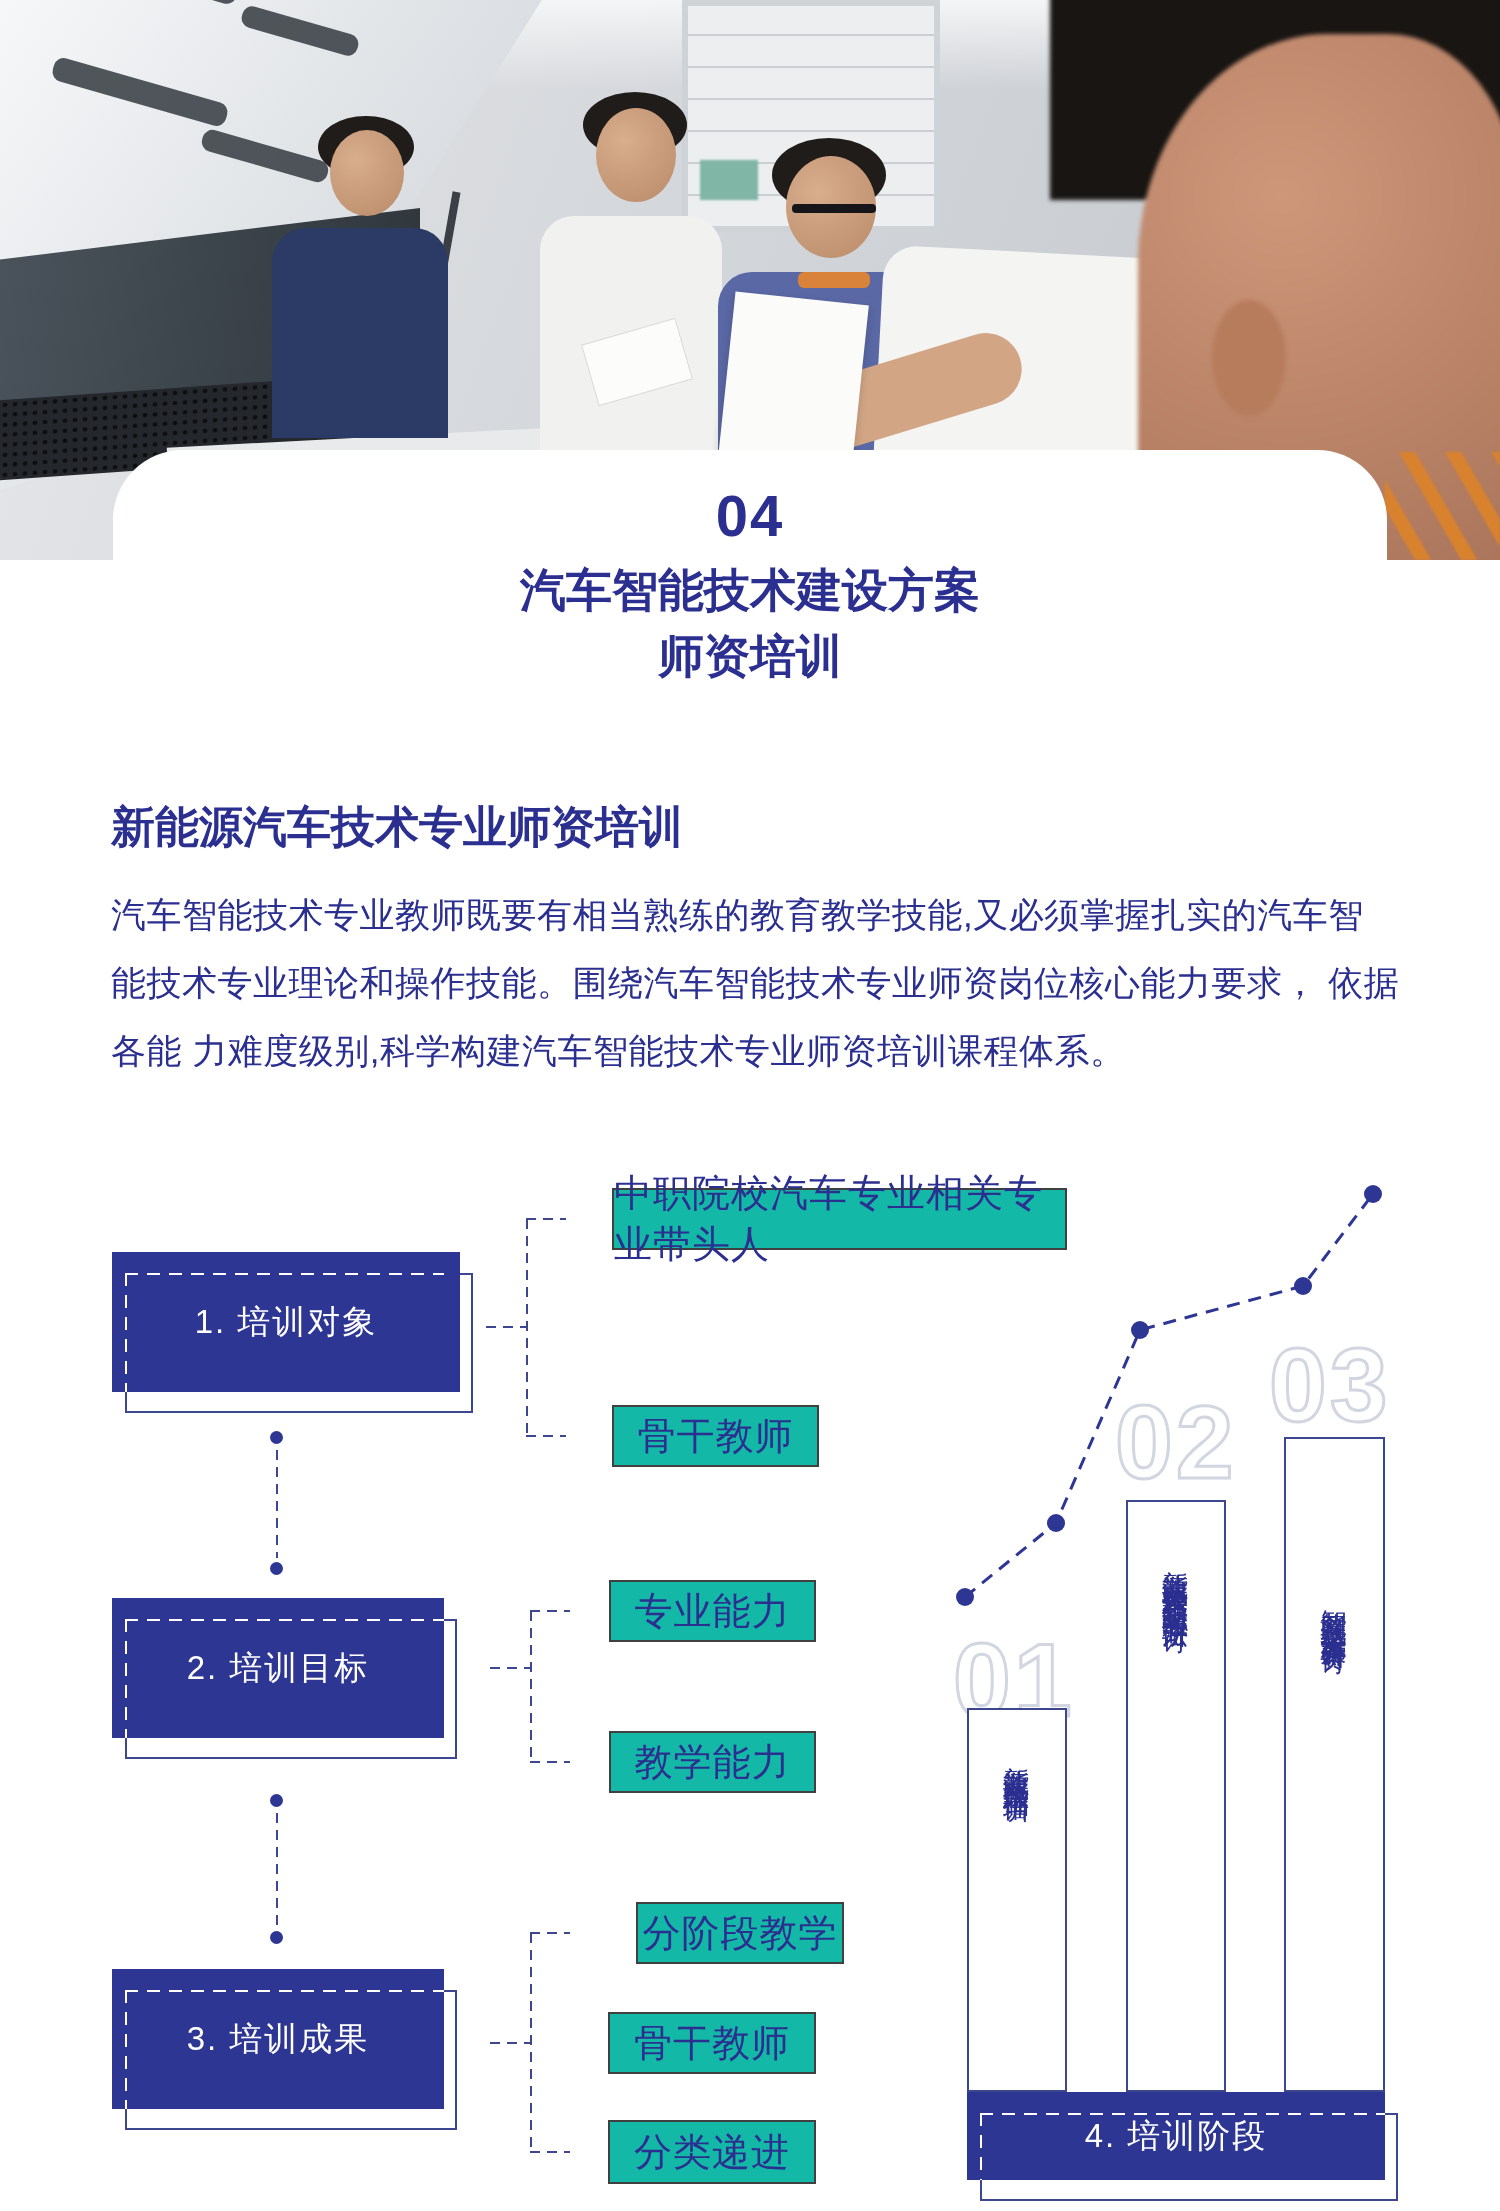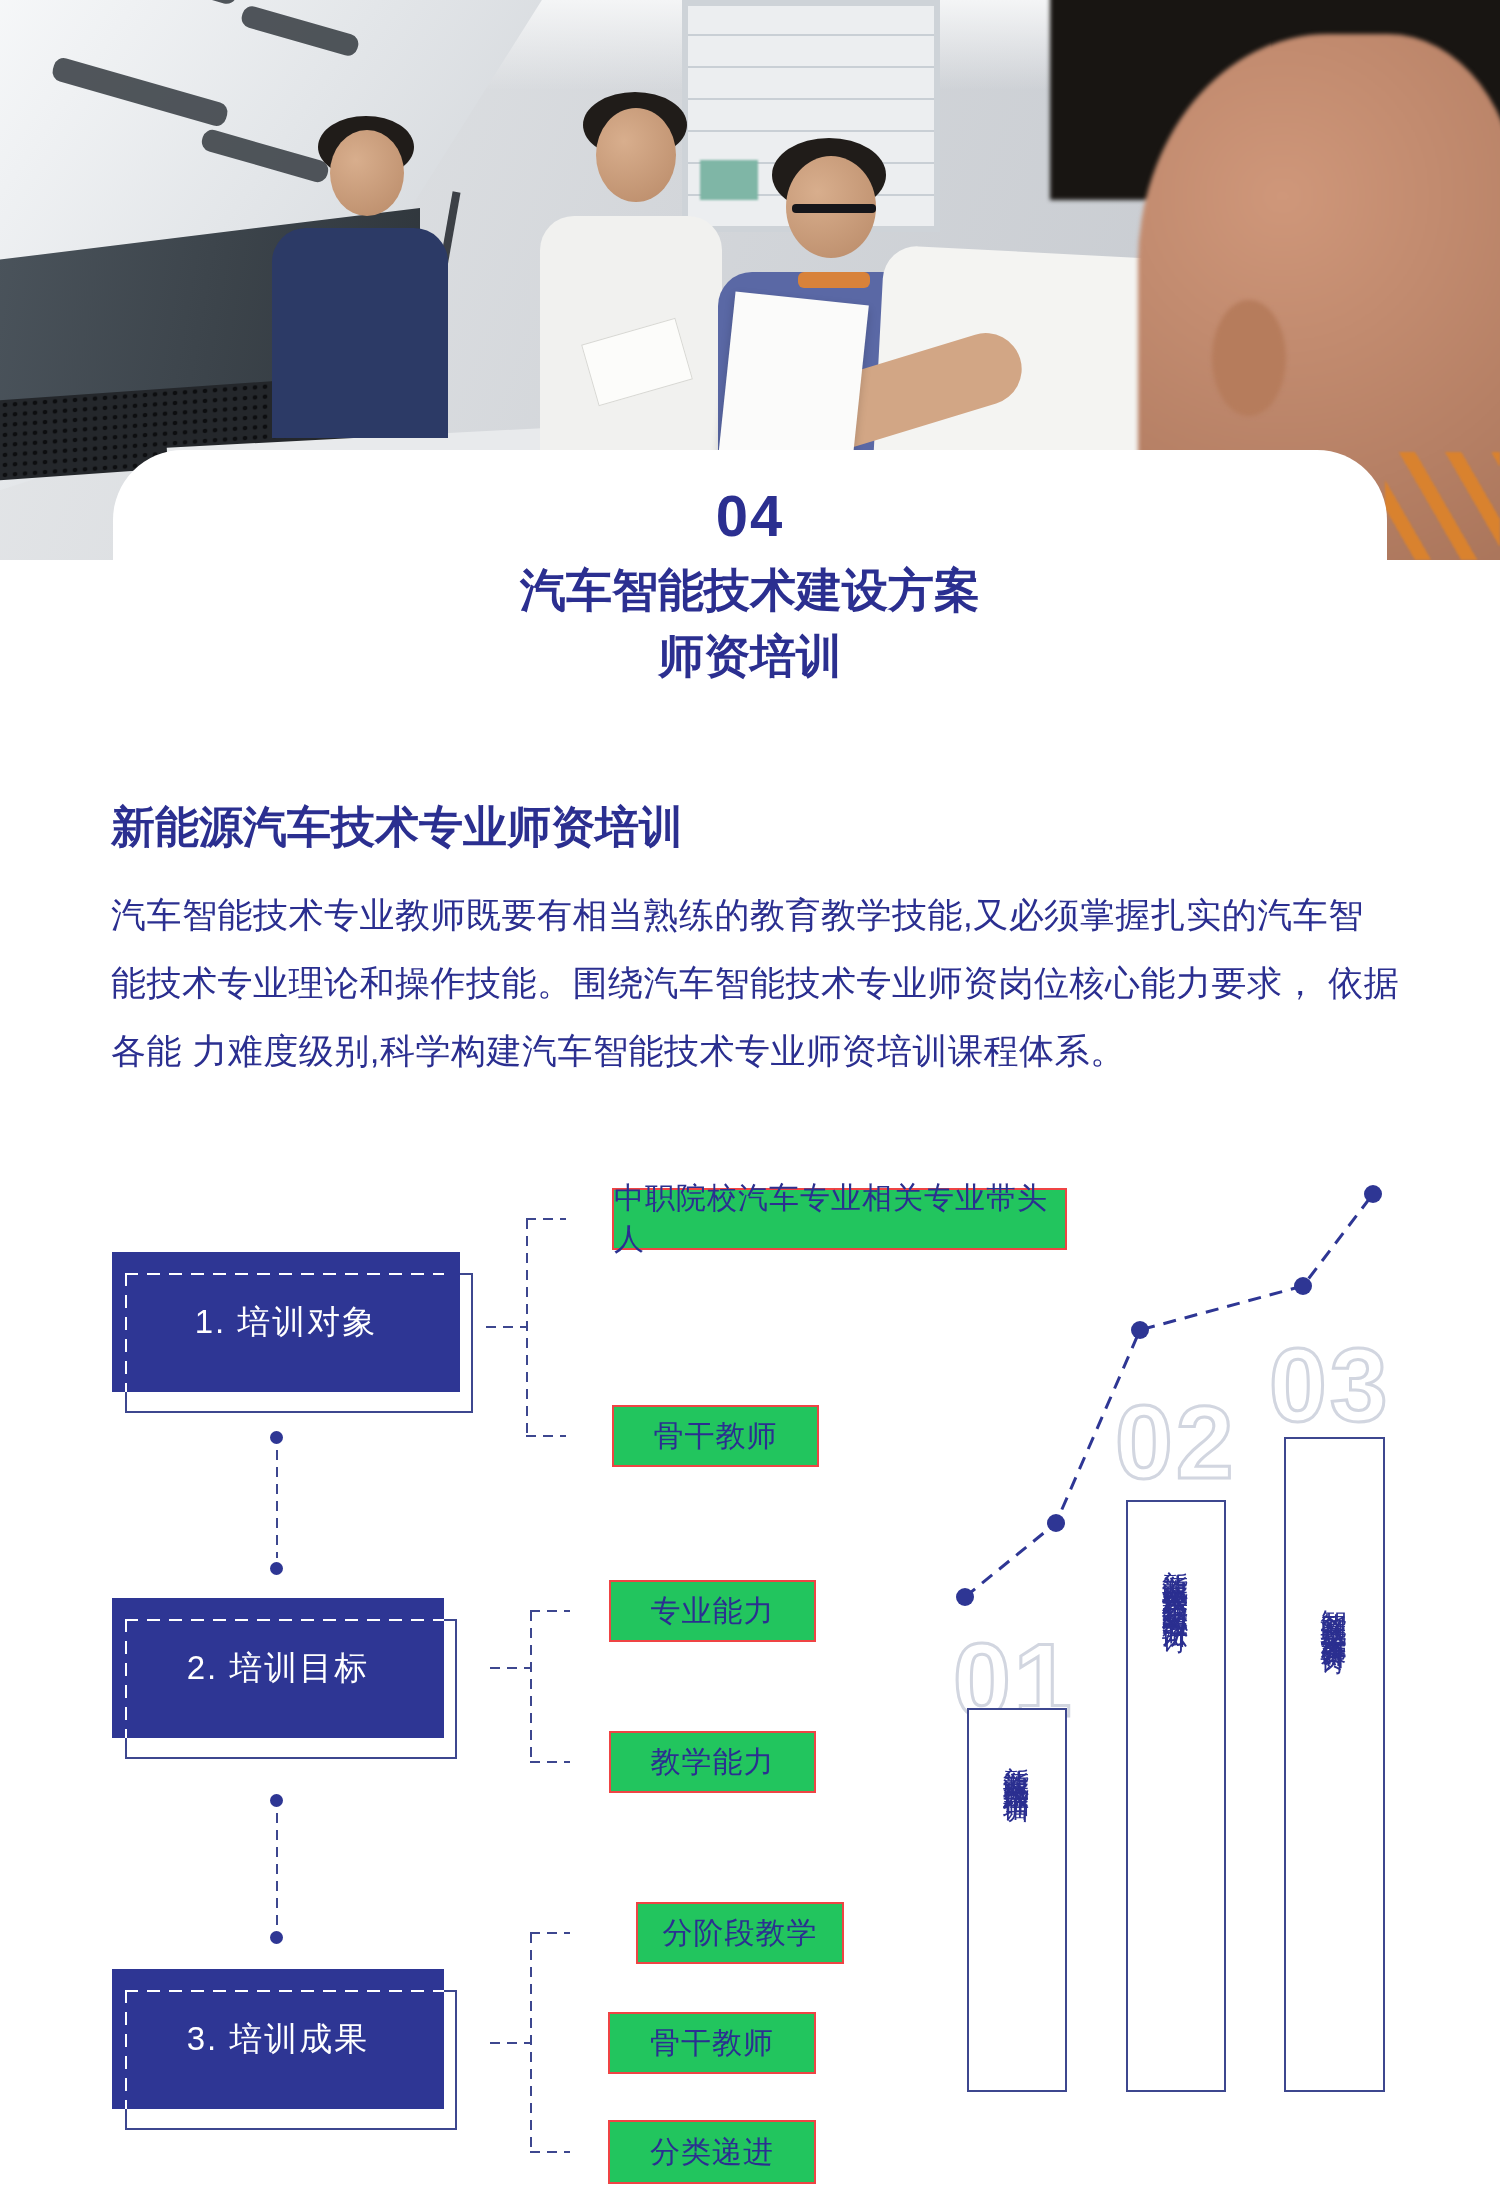--- a/index.html
+++ b/index.html
@@ -76,22 +76,22 @@
   .bluebox { position:absolute; width:332px; height:140px; }
   .bluebox .ghost, .footerbar .ghost { position:absolute; left:13px; top:21px; width:100%; height:100%;
       border:2px solid #3d478f; box-sizing:border-box; }
   .bluebox .fill, .footerbar .fill { position:absolute; left:0; top:0; width:100%; height:100%;
       background:#2e3694; color:#fff; display:flex; align-items:center; justify-content:center;
       font-size:33px; letter-spacing:2px; }
   .dash-h { position:absolute; height:2px; background:repeating-linear-gradient(90deg,#fff 0 13px,transparent 13px 22px); z-index:3; }
   .dash-v { position:absolute; width:2px; background:repeating-linear-gradient(180deg,#fff 0 13px,transparent 13px 22px); z-index:3; }
   .footerbar { position:absolute; left:967px; top:2092px; width:418px; height:88px; z-index:4; }
 
-  .wbox { position:absolute; border:2px solid #ef4444; background:#22c55e; color:#2b2f90; box-sizing:border-box;
-      display:flex; align-items:center; justify-content:center; font-size:30px; letter-spacing:1px; }
+  .wbox { position:absolute; border:2px solid #404040; background:#14b8a6; color:#2b2f90; box-sizing:border-box;
+      display:flex; align-items:center; justify-content:center; font-size:38px; letter-spacing:1px; }
 
   .hdash { position:absolute; height:2px; background:repeating-linear-gradient(90deg,#3d478f 0 10px,transparent 10px 17px); }
   .vdash { position:absolute; width:2px; background:repeating-linear-gradient(180deg,#3d478f 0 10px,transparent 10px 17px); }
   .cdot { position:absolute; width:13px; height:13px; border-radius:50%; background:#2e3694; }
 
   .bignum { position:absolute; width:120px; text-align:center; font-size:104px; font-weight:700; line-height:1;
       color:#fff; -webkit-text-stroke:3px #d2d6e0; letter-spacing:3px; }
 
   .stagebar { position:absolute; background:#fff; border:2px solid #3d478f; box-sizing:border-box;
       display:flex; justify-content:center; }
@@ -220,14 +220,20 @@
 
   <svg id="trend" class="trend" viewBox="900 1130 560 520">
       <path d="M 965 1597 L 1056 1523 L 1140 1330 L 1303 1286 L 1373 1194" fill="none" stroke="#2e3694" stroke-width="3" stroke-dasharray="13 9"></path>
       <circle cx="965" cy="1597" r="9" fill="#2e3694"></circle>
       <circle cx="1056" cy="1523" r="9" fill="#2e3694"></circle>
       <circle cx="1140" cy="1330" r="9" fill="#2e3694"></circle>
       <circle cx="1303" cy="1286" r="9" fill="#2e3694"></circle>
       <circle cx="1373" cy="1194" r="9" fill="#2e3694"></circle>
     </svg>
 
+  <div class="footerbar">
+    <div class="ghost"></div>
+    <div class="fill">4. 培训阶段</div>
+    <div class="dash-h" style="left:13px; top:21px; width:405px;"></div>
+    <div class="dash-v" style="left:13px; top:21px; height:67px;"></div>
+  </div>
 
 </div>
 
 </body></html>

